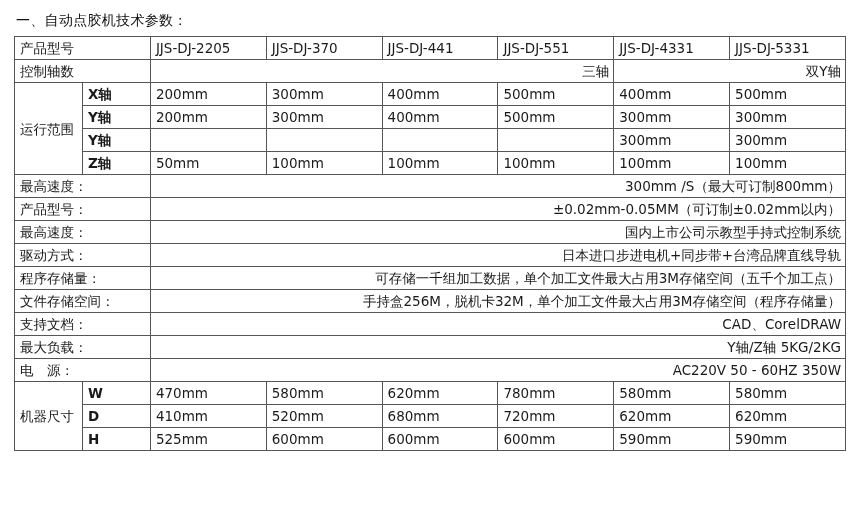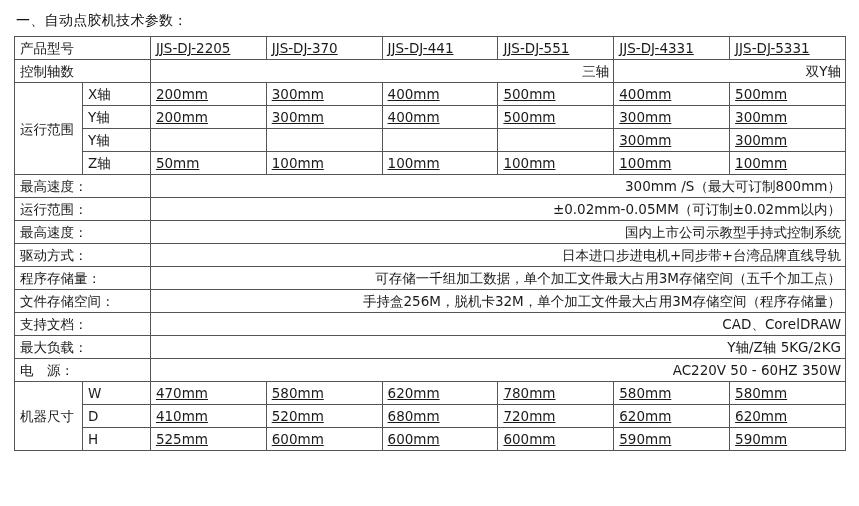--- a/index.html
+++ b/index.html
@@ -44,24 +44,24 @@
     box-sizing: border-box;
     color: #1a1a1a;
     white-space: nowrap;
     overflow: hidden;
   }
   td.label {
     width: 122px;
   }
   td.sub {
     width: 82px;
+    font-weight: bold;
   }
   td.col {
     width: 104px;
-    text-decoration: underline;
   }
   td.group-label {
     text-align: left;
     vertical-align: middle;
   }
   td.span-wide {
     text-align: right;
   }
 </style>
 </head>
@@ -130,21 +130,21 @@
         <td class="col">100mm</td>
         <td class="col">100mm</td>
       </tr>
 
       <tr>
         <td class="label" colspan="2">最高速度：</td>
         <td class="span-wide" colspan="6">300mm /S（最大可订制800mm）</td>
       </tr>
 
       <tr>
-        <td class="label" colspan="2">运行范围：</td>
+        <td class="label" colspan="2">产品型号：</td>
         <td class="span-wide" colspan="6">±0.02mm-0.05MM（可订制±0.02mm以内）</td>
       </tr>
 
       <tr>
         <td class="label" colspan="2">最高速度：</td>
         <td class="span-wide" colspan="6">国内上市公司示教型手持式控制系统</td>
       </tr>
 
       <tr>
         <td class="label" colspan="2">驱动方式：</td>

